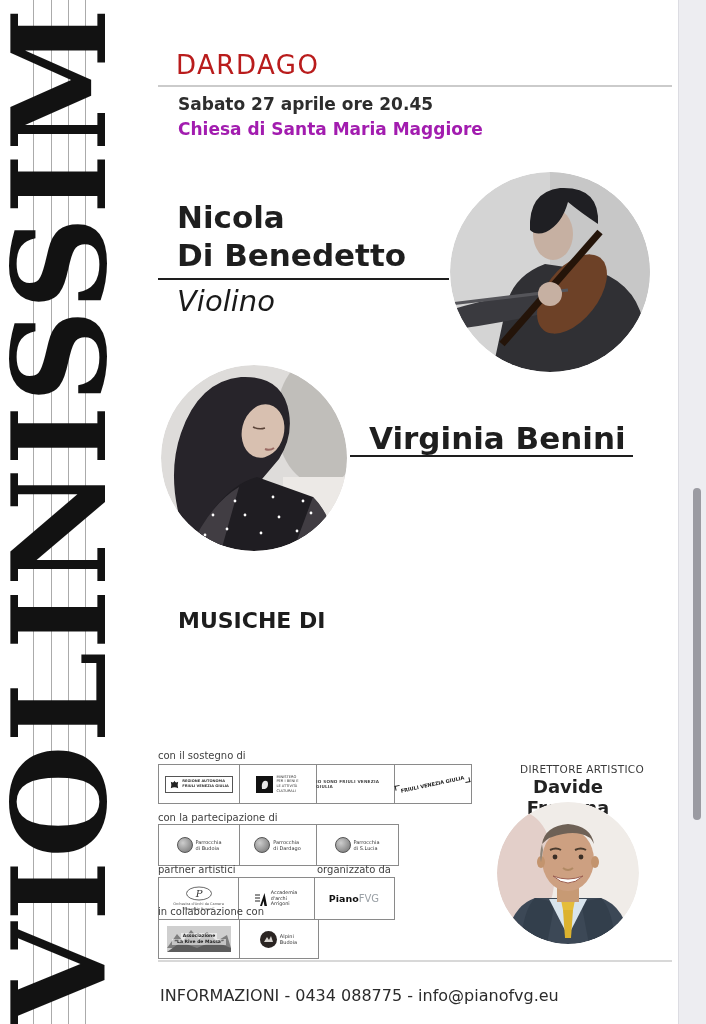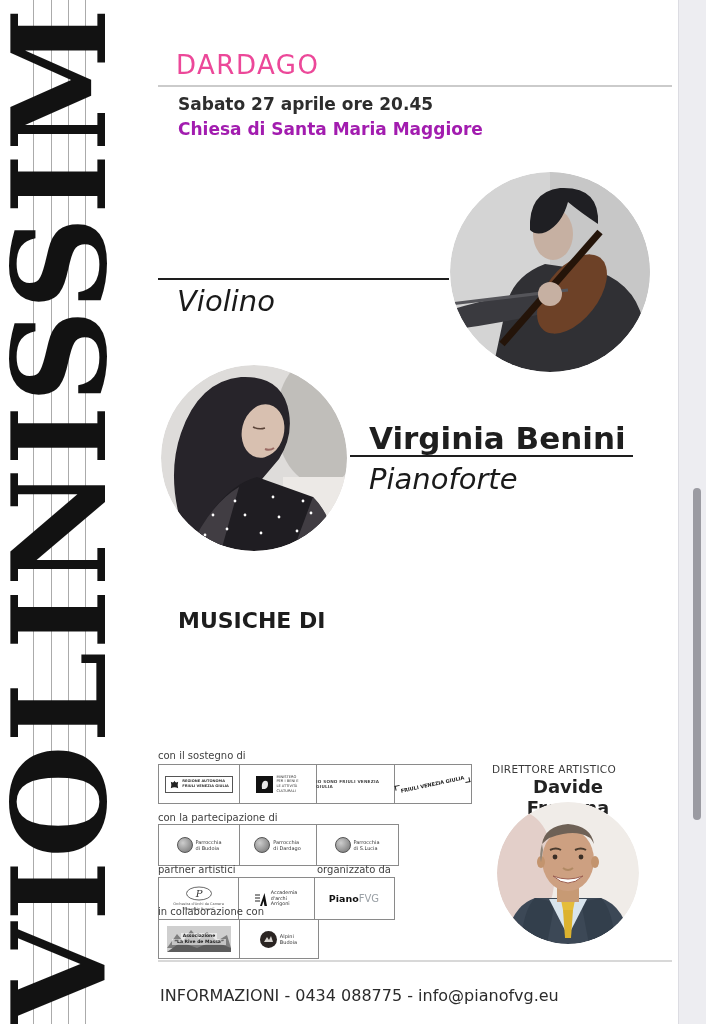--- a/index.html
+++ b/index.html
@@ -9,21 +9,21 @@
 
   
   .staff-line{position:absolute;top:0;width:1px;height:1024px;background:#ababab;}
   .vtitle{position:absolute;left:0;top:0;width:1024px;height:140px;
           transform-origin:0 0;transform:rotate(-90deg) translateX(-1024px) translateY(-10px);
           font-family:"DejaVu Serif","Liberation Serif",serif;font-weight:bold;
           font-size:130px;letter-spacing:2px;line-height:140px;text-align:center;
           color:#121212;white-space:nowrap;}
 
   
-  .dardago{left:176px;top:50px;font-size:26px;letter-spacing:1.5px;color:#ec4899;}
+  .dardago{left:176px;top:50px;font-size:26px;letter-spacing:1.5px;color:#b91c1c;}
   .hrule{left:158px;top:85px;width:514px;height:2px;background:#cbcbcb;}
   .hdate{left:178px;top:94px;font-size:17px;font-weight:bold;color:#2d2d2d;}
   .hvenue{left:178px;top:119px;font-size:17px;font-weight:bold;color:#a21caf;}
 
   
   .pname{font-size:31px;font-weight:bold;line-height:38px;color:#1e1e1e;}
   .nrule{height:2px;background:#1e1e1e;}
   .instr{font-size:29px;font-style:italic;font-weight:500;color:#1a1a1a;}
   .photo{border-radius:50%;overflow:hidden;}
   .photo svg{display:block;}
@@ -51,21 +51,21 @@
   .alpinibadge{width:17px;height:17px;border-radius:50%;background:#2b2523;flex:0 0 auto;
                display:flex;align-items:center;justify-content:center;}
   .assoc{position:relative;width:64px;height:26px;background:#d6d6d6;overflow:hidden;
          display:flex;flex-direction:column;align-items:center;justify-content:center;}
   .assoc .txt{position:relative;z-index:2;font-size:4.5px;font-weight:bold;color:#222;
               background:rgba(255,255,255,.55);padding:0 2px;line-height:6px;text-align:center;}
   .pfvg-b{font-size:9.5px;font-weight:800;color:#111;}
   .pfvg-l{font-size:10px;color:#9aa0a6;}
 
   
-  .dirrole{left:492px;top:763px;width:152px;text-align:left;font-size:10.5px;letter-spacing:.3px;color:#3a3a3a;}
+  .dirrole{left:492px;top:763px;width:152px;text-align:right;font-size:10.5px;letter-spacing:.3px;color:#3a3a3a;}
   .dirname{left:492px;top:776px;width:152px;text-align:center;font-size:18px;font-weight:800;color:#222;}
   .frule{left:158px;top:960px;width:514px;height:2px;background:#d8d8d8;}
   .finfo{left:160px;top:986px;font-size:16px;font-weight:500;color:#2b2b2b;}
   .fingresso{left:477px;top:984px;font-size:18px;font-weight:800;color:#1d1d1d;}
 
   
   .scroll-track{position:absolute;left:678px;top:0;width:28px;height:1024px;background:#ededf1;border-left:1px solid #dcdce2;}
   .scroll-thumb{position:absolute;left:14px;top:488px;width:8px;height:332px;border-radius:4px;background:#9b9ba2;}
 </style>
 </head>
@@ -78,20 +78,24 @@
   <div class="staff-line" style="left:68px"></div>
   <div class="staff-line" style="left:85px"></div>
 
   <div class="vtitle">VIOLINISSIMO</div>
 
   <div class="abs dardago">DARDAGO</div>
   <div class="abs hrule"></div>
   <div class="abs hdate">Sabato 27 aprile ore 20.45</div>
   <div class="abs hvenue">Chiesa di Santa Maria Maggiore</div>
 
+  <div class="abs pname" style="left:177px;top:198px;">
+    <div>Nicola</div>
+    <div>Di Benedetto</div>
+  </div>
   <div class="abs nrule" style="left:158px;top:278px;width:291px;"></div>
   <div class="abs instr" style="left:177px;top:284px;">Violino</div>
 
   <div class="abs photo" style="left:450px;top:172px;width:200px;height:200px;">
     <svg viewBox="0 0 200 200" width="200" height="200">
       <defs>
           <clipPath id="cpn">
             <circle cx="100" cy="100" r="100"></circle>
           </clipPath>
         </defs>
@@ -140,21 +144,20 @@
             <circle cx="160" cy="170" r="1.4"></circle>
           <circle cx="74" cy="136" r="1.4"></circle>
             <circle cx="112" cy="132" r="1.4"></circle>
             <circle cx="142" cy="136" r="1.4"></circle>
         </g>
       </g>
     </svg>
   </div>
   <div class="abs pname" style="left:369px;top:419px;">Virginia Benini</div>
   <div class="abs nrule" style="left:350px;top:455px;width:283px;"></div>
-  <div class="abs instr" style="left:369px;top:462px;">Pianoforte</div>
 
   <div class="abs musiche">MUSICHE DI</div>
 
   <div class="abs crlabel" style="left:158px;top:750px;">con il sostegno di</div>
   <div class="crbox" style="left:158px;top:764px;width:312px;height:38px;">
     <div class="vdiv" style="left:80px"></div>
     <div class="vdiv" style="left:157px"></div>
     <div class="vdiv" style="left:235px"></div>
     <div class="cell" style="left:0;width:80px;">
       <div class="regbox">

